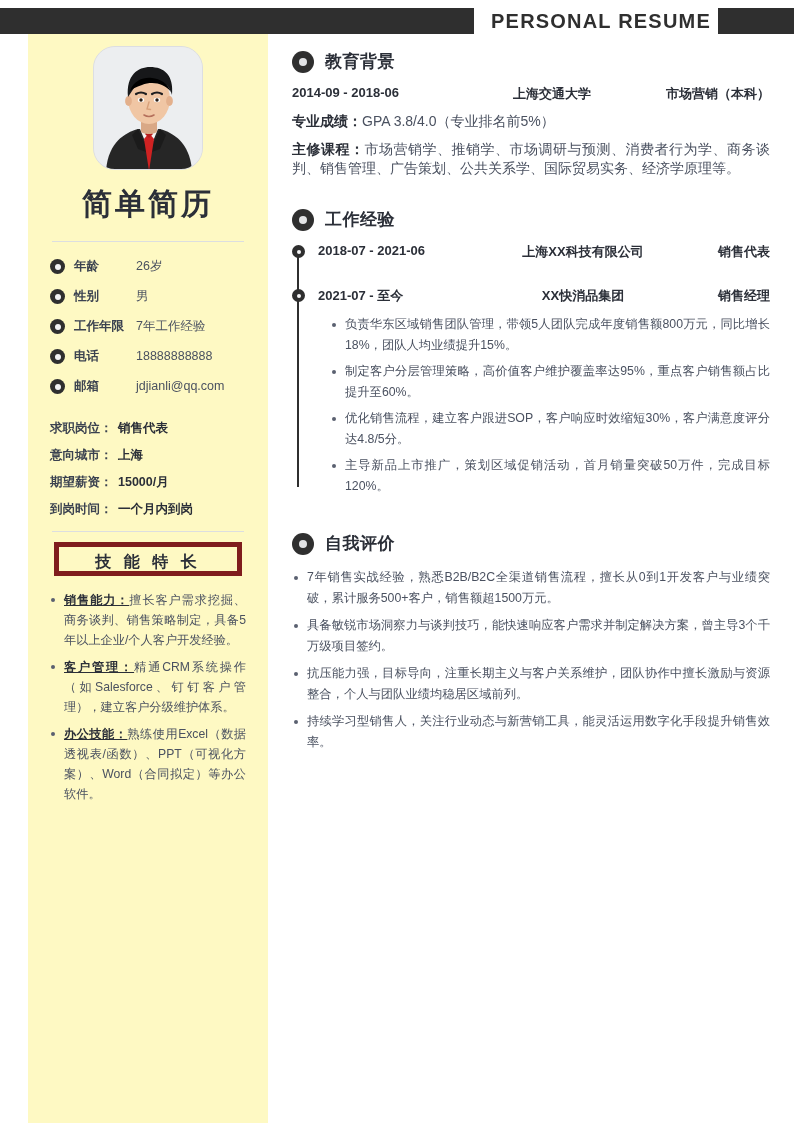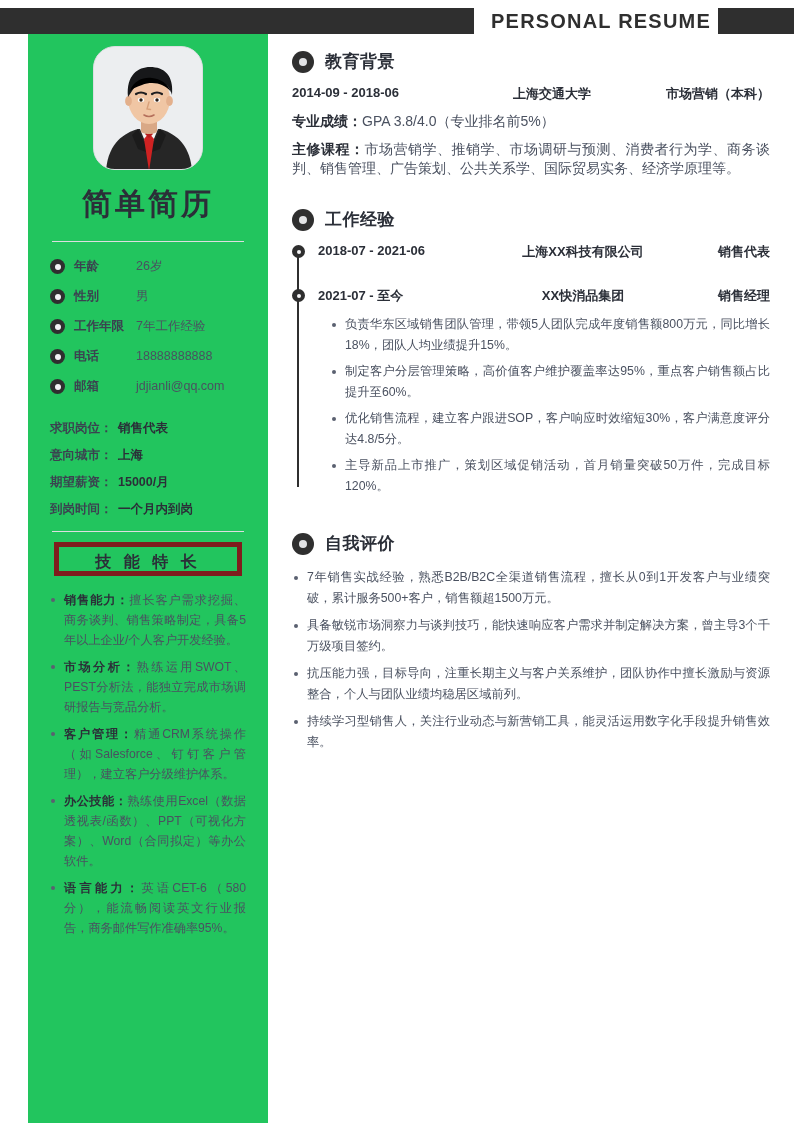--- a/index.html
+++ b/index.html
@@ -24,21 +24,21 @@
   }
   .topbar .title {
     position:absolute; left:488px; top:-1px; width:226px; height:28px;
     font-size:20px; font-weight:bold; letter-spacing:1.2px;
     color:#2f2f2f; line-height:28px; text-align:center; white-space:nowrap;
   }
 
   
   .sidebar {
     position:absolute; left:28px; top:34px; width:240px; height:1089px;
-    background:#22c55e;
+    background:#fef9c3;
     padding:0 22px;
   }
   .avatar-wrap { width:100%; display:flex; justify-content:center; padding-top:12px; }
   .avatar {
     width:110px; height:124px; border-radius:22px;
     background:#e9eaec;
     border:1px solid #dcdee2;
     overflow:hidden; position:relative;
   }
   .avatar svg { display:block; width:110px; height:124px; }
@@ -83,21 +83,21 @@
 
   ul.skill-list { list-style:none; }
   ul.skill-list li {
     position:relative; padding-left:14px; font-size:12.2px; line-height:20px;
     color:#4a5160; margin-bottom:7px; text-align:justify;
   }
   ul.skill-list li::before {
     content:""; position:absolute; left:1px; top:8px;
     width:4px; height:4px; border-radius:50%; background:#5a6070;
   }
-  ul.skill-list li b { color:#2b2f38; font-weight:bold; }
+  ul.skill-list li b { color:#2b2f38; font-weight:bold;text-decoration:underline; }
 
   
   .main { position:absolute; left:292px; top:50px; width:478px; }
 
   .sec-head { display:flex; align-items:center; margin-bottom:12px; }
   .sec-icon {
     width:22px; height:22px; border-radius:50%; background:#2f2f2f;
     position:relative; flex:0 0 auto;
   }
   .sec-icon::after {
@@ -269,30 +269,24 @@
 
   <div class="divider thin2"></div>
 
   <div class="skill-box">技 能 特 长</div>
 
   <ul class="skill-list">
     <li>
       <b>销售能力：</b><span>擅长客户需求挖掘、商务谈判、销售策略制定，具备5年以上企业/个人客户开发经验。</span>
     </li>
     <li>
-      <b>市场分析：</b><span>熟练运用SWOT、PEST分析法，能独立完成市场调研报告与竞品分析。</span>
-    </li>
-    <li>
       <b>客户管理：</b><span>精通CRM系统操作（如Salesforce、钉钉客户管理），建立客户分级维护体系。</span>
     </li>
     <li>
       <b>办公技能：</b><span>熟练使用Excel（数据透视表/函数）、PPT（可视化方案）、Word（合同拟定）等办公软件。</span>
-    </li>
-    <li>
-      <b>语言能力：</b><span>英语CET-6（580分），能流畅阅读英文行业报告，商务邮件写作准确率95%。</span>
     </li>
   </ul>
 </div>
 
 <div class="main">
 
   <div>
     <div class="sec-head">
       <span class="sec-icon"></span>
       <span class="sec-title">教育背景</span>

